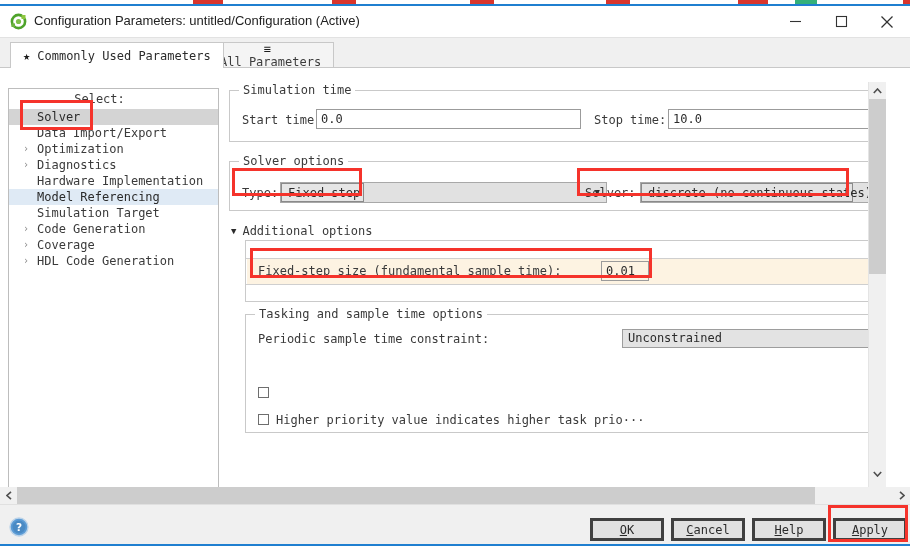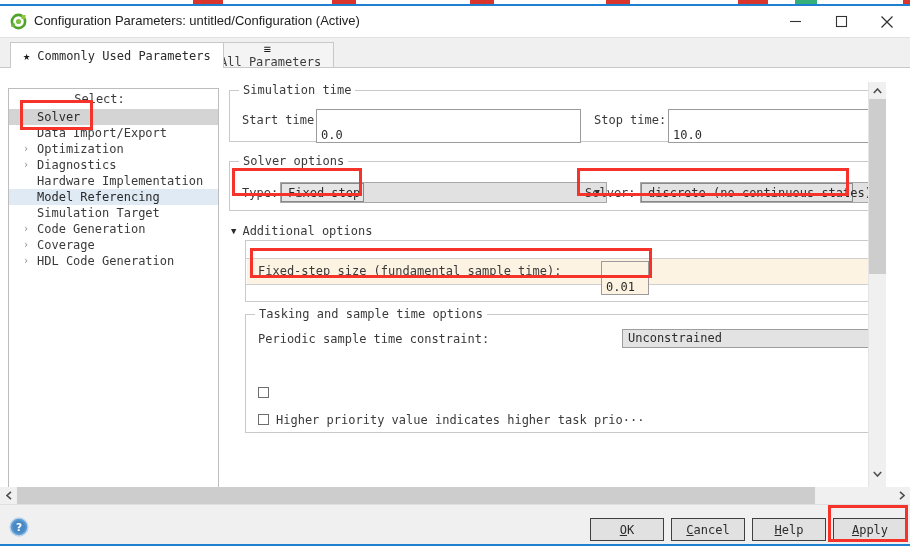--- a/index.html
+++ b/index.html
@@ -201,21 +201,21 @@
   }
 
   .textfield {
     position: absolute;
     box-sizing: border-box;
     border: 1px solid #9b9b9b;
     background: #ffffff;
     font-family: "DejaVu Sans Mono", monospace;
     font-size: 12px;
     color: #2b2b2b;
-    padding: 16px 4px;
+    padding: 0 4px;
     line-height: 18px;
     height: 20px;
     white-space: nowrap;
     overflow: hidden;
   }
 
   .combo {
     position: absolute;
     box-sizing: border-box;
     border: 1px solid #a8a8a8;
@@ -359,21 +359,21 @@
   .help-glyph {
     position: absolute;
     left: 9px; top: 12px;
     width: 20px; height: 20px;
   }
   .dlgbtn {
     position: absolute;
     top: 13px;
     width: 74px; height: 23px;
     box-sizing: border-box;
-    border: 1px solid #404040;
+    border: 3px solid #404040;
     background: #e1e1e1;
     display: flex; align-items: center; justify-content: center;
     font-family: "DejaVu Sans Mono", monospace;
     font-size: 12px;
     color: #2b2b2b;
   }
   .dlgbtn u { text-decoration: underline; }
 
   .bottomline {
     position: absolute; left: 0; bottom: 0;

